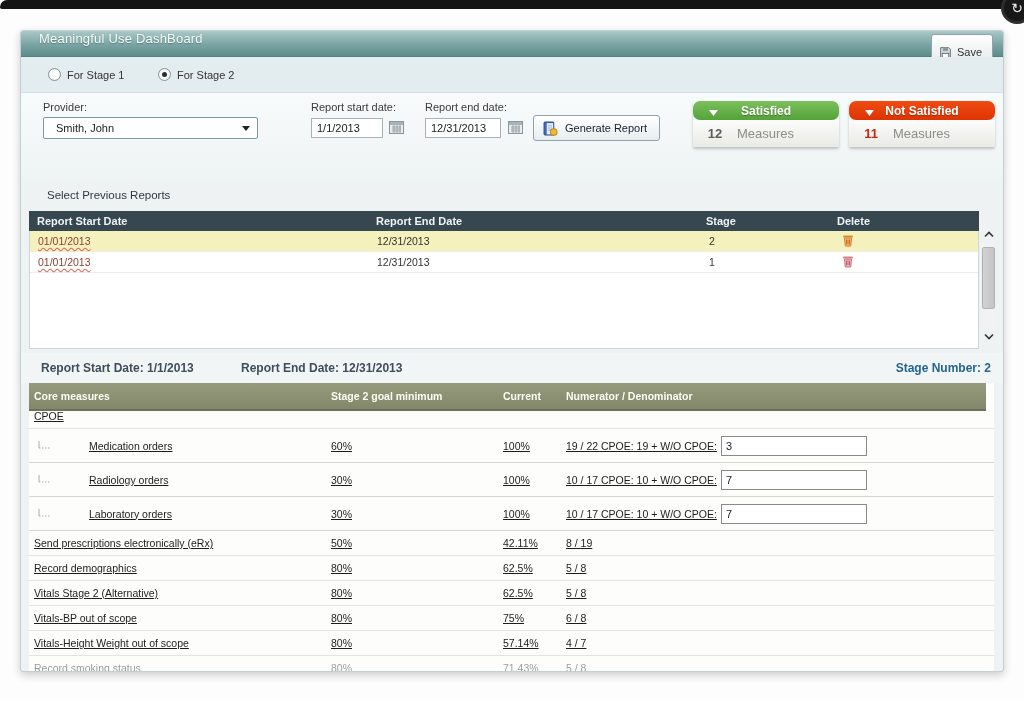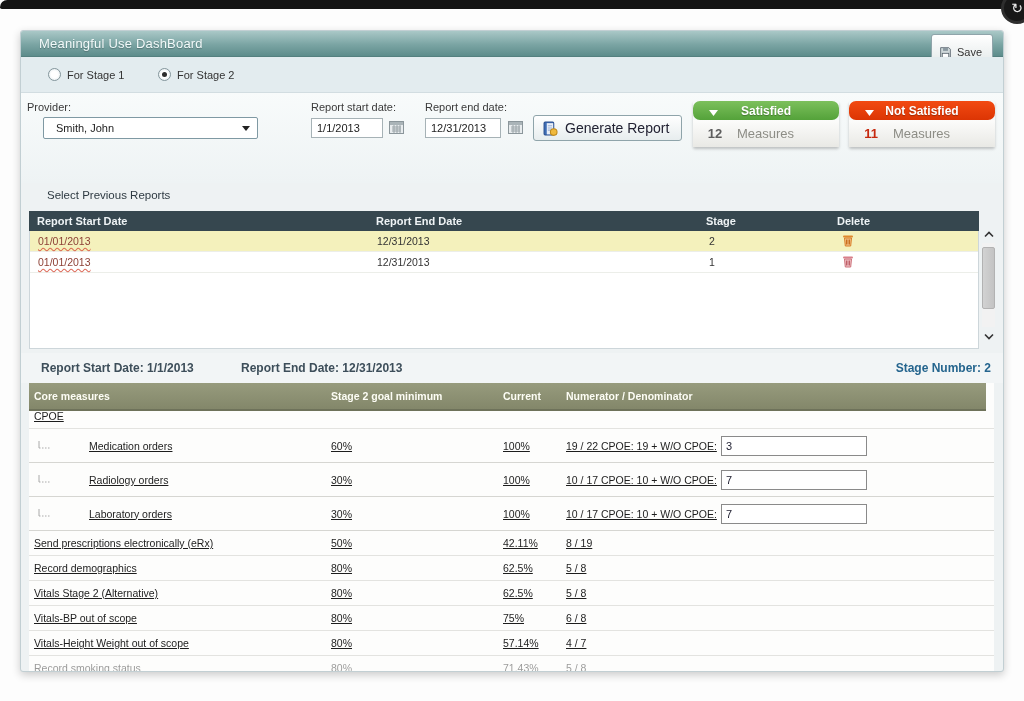--- a/index.html
+++ b/index.html
@@ -15,21 +15,21 @@
                 color:#eee; font-size:14px; display:flex; align-items:center;
                 justify-content:center; z-index:20; }
 
   
   .dialog { position:absolute; left:20px; top:30px; width:984px; height:642px;
             background:#eef2f3; border:1px solid #c2cfd3; border-radius:3px;
             box-shadow:0 3px 9px rgba(0,0,0,.20); overflow:hidden; }
 
   .titlebar { position:absolute; left:0; top:0; right:0; height:26px;
               background:linear-gradient(#aac8c7,#7aa4a3 55%,#5d8c8b);
-              border-bottom:1px solid #54807f; display:flex; align-items:center; }
+              border-bottom:1px solid #54807f; display:flex; }
   .titlebar .title { color:#f2fafa; font-size:13px; padding-left:18px;
                      text-shadow:0 1px 1px rgba(0,0,0,.25); letter-spacing:.2px; }
   .save-btn { position:absolute; right:10px; top:3px; height:36px; padding:0 10px 0 7px;
               display:flex; align-items:center; gap:5px; background:linear-gradient(#ffffff,#dfe6e6);
               border:1px solid #8fa4aa; border-radius:3px; font-size:11px; color:#333;
               font-family:inherit; cursor:pointer; }
 
   .radio-row { position:absolute; left:0; top:26px; right:0; height:36px;
                background:#e3ecef; border-bottom:1px solid #d2dde1;
                display:flex; align-items:center; }
@@ -50,21 +50,21 @@
              padding-left:12px; cursor:pointer; }
   .sel-arrow { position:absolute; right:7px; top:8px; width:0; height:0;
                border-left:4px solid transparent; border-right:4px solid transparent;
                border-top:5px solid #222; }
   .date-input { position:absolute; top:25px; height:20px; border:1px solid #a6b2b6;
                 font-size:11px; color:#222; padding-left:5px; width:72px;
                 font-family:inherit; background:#fff; }
   .cal-icon { position:absolute; top:27px; cursor:pointer; }
   .gen-btn { position:absolute; left:512px; top:22px; height:26px; padding:0 12px 0 9px;
              display:flex; align-items:center; gap:7px; background:linear-gradient(#ffffff,#e7edee);
-             border:1px solid #8fa4aa; border-radius:3px; font-size:14px; color:#223;
+             border:1px solid #8fa4aa; border-radius:3px; font-size:11px; color:#223;
              font-family:inherit; cursor:pointer; }
 
   .card { position:absolute; top:8px; width:146px; border-radius:2px;
           box-shadow:0 2px 3px rgba(0,0,0,.22); }
   .card.sat { left:672px; } .card.nsat { left:828px; }
   .card-head { height:19px; display:flex; align-items:center; justify-content:center;
                gap:8px; color:#fff; font-size:12px; font-weight:bold;
                text-shadow:0 1px 1px rgba(0,0,0,.3); position:relative; cursor:pointer;border-radius:7px; }
   .card.sat .card-head { background:linear-gradient(#7cc05c,#54a23a); }
   .card.nsat .card-head { background:linear-gradient(#f24a12,#dc3504); }
@@ -160,21 +160,21 @@
         <span class="radio-dot"></span>
         <span>For Stage 1</span>
       </label>
       <label class="radio-opt s2 checked">
         <span class="radio-dot"></span>
         <span>For Stage 2</span>
       </label>
     </div>
 
     <div class="controls">
-      <span class="ctl-label" style="left:6px; top:8px;text-align:right;">Provider:</span>
+      <span class="ctl-label" style="left:22px; top:8px;text-align:right;">Provider:</span>
       <div class="sel-box">
         <span>Smith, John</span>
         <span class="sel-arrow"></span>
       </div>
 
       <span class="ctl-label" style="left:290px; top:8px;">Report start date:</span>
       <input class="date-input" style="left: 290px;" value="1/1/2013">
       <span class="cal-icon" style="left:368px;">
         <svg width="15" height="13" viewBox="0 0 15 13">
             <rect x="0.5" y="0.5" width="14" height="12" fill="#e8ecee" stroke="#8b969b"></rect>

